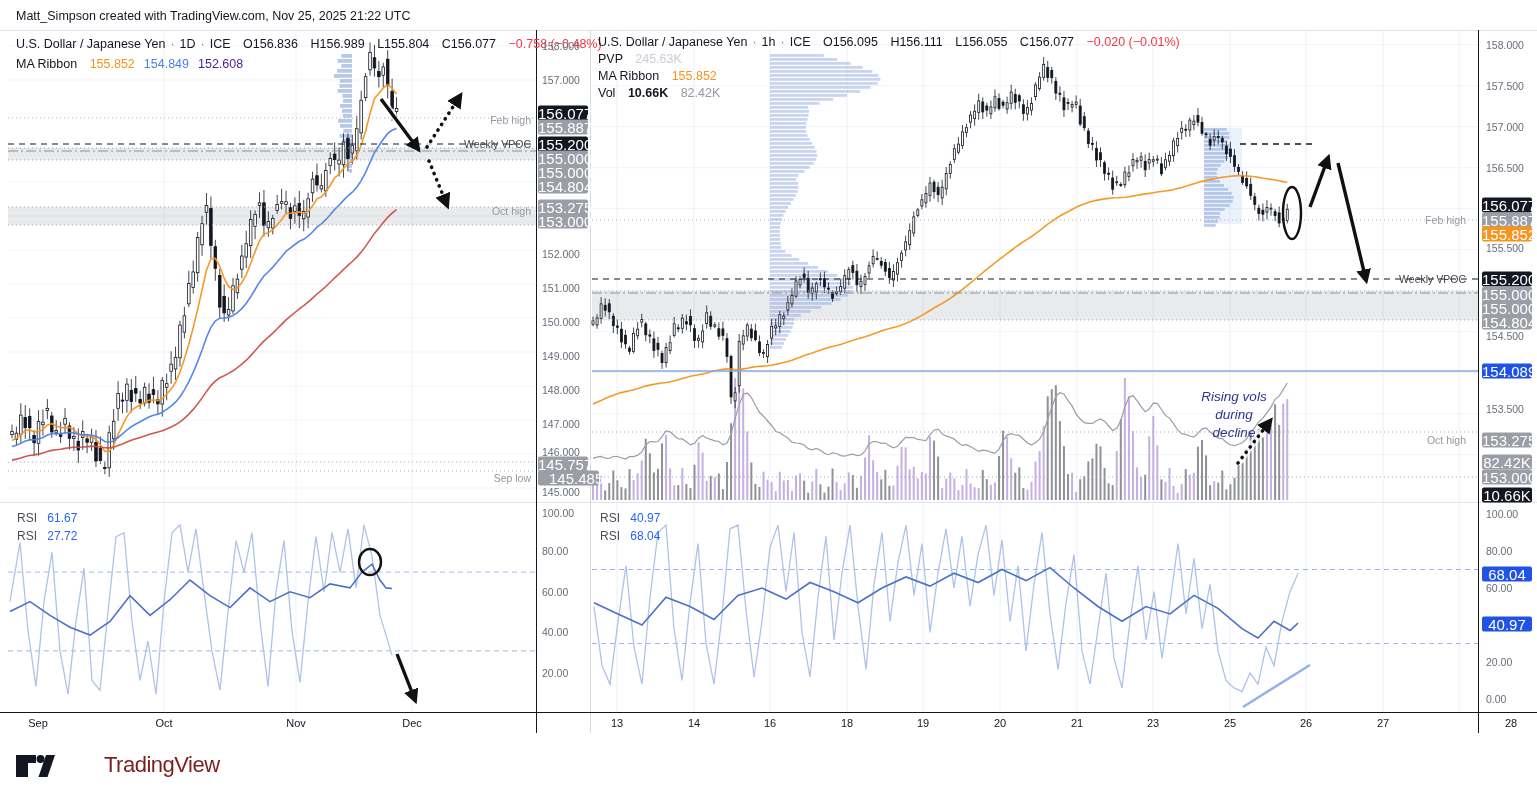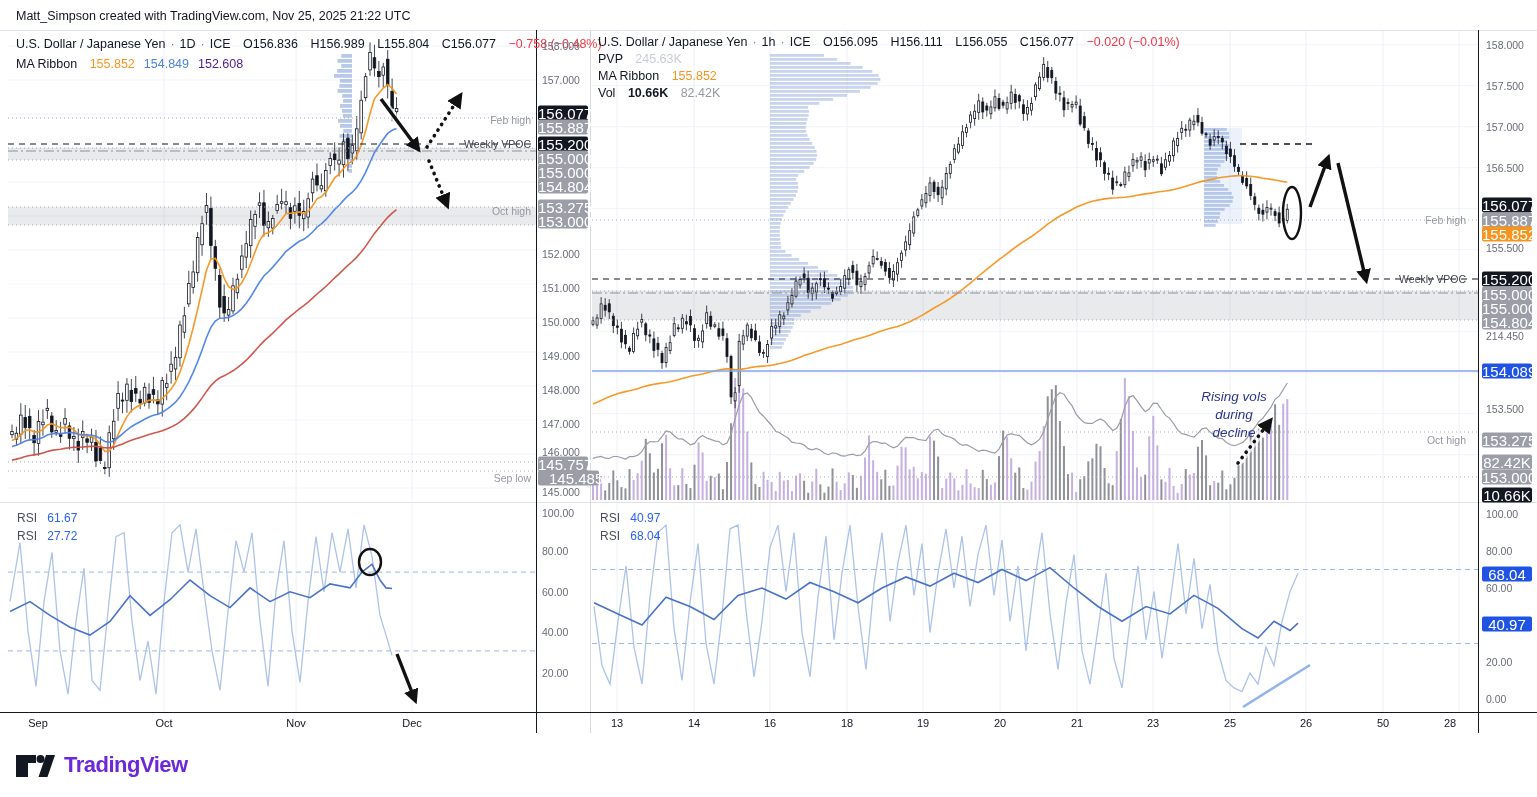--- a/index.html
+++ b/index.html
@@ -21,21 +21,21 @@
   .badge{position:absolute;left:1px;width:50px;transform:translateY(-50%);height:15px;line-height:15px;
          font-size:15px;text-align:center;border-radius:2px;color:#fff;}
   .badge.black{background:#131722;}
   .badge.gray{background:#9b9ea7;}
   .badge.orange{background:#F7941D;}
   .badge.blue{background:#1E53E5;}
   .time-row{position:absolute;top:712px;height:24px;}
   .tlabel{position:absolute;top:5px;transform:translateX(-50%);font-size:11px;color:#131722;}
   .note{position:absolute;font-size:13.5px;font-style:italic;color:#2B3490;text-align:center;line-height:1.35;}
   .tv-footer{position:absolute;left:14px;top:750px;display:flex;align-items:center;gap:8px;}
-  .tv-name{font-size:22px;font-weight:bold;letter-spacing:-0.5px;color:#6d28d9;}
+  .tv-name{font-size:22px;font-weight:normal;letter-spacing:-0.5px;color:#7f1d1d;margin-left:40px;}
   .vline{position:absolute;width:1px;background:#131722;}
   .hline-sep{position:absolute;height:1px;background:#131722;}
   .hline-soft{position:absolute;height:1px;background:#e0e3eb;}
   .vline-soft{position:absolute;width:1px;background:#d6d9e0;}
 </style>
 </head>
 <body>
 
 <div class="canvas">
 
@@ -1064,21 +1064,21 @@
       <div class="tick" style="top: 127px;">157.000</div>
       <div class="tick" style="top: 168px;">156.500</div>
       <div class="badge black" style="top: 205px;">156.077</div>
       <div class="badge gray" style="top: 220px;">155.887</div>
       <div class="badge orange" style="top: 234px;">155.852</div>
       <div class="tick" style="top: 248px;">155.500</div>
       <div class="badge black" style="top: 279px;">155.200</div>
       <div class="badge gray" style="top: 294px;">155.000</div>
       <div class="badge gray" style="top: 308px;">155.000</div>
       <div class="badge gray" style="top: 322px;">154.804</div>
-      <div class="tick" style="top: 336px;">214.450</div>
+      <div class="tick" style="top: 336px;">154.500</div>
       <div class="badge blue" style="top: 371px;">154.089</div>
       <div class="tick" style="top: 409px;">153.500</div>
       <div class="badge gray" style="top: 440px;">153.275</div>
       <div class="badge gray" style="top: 462px;">82.42K</div>
       <div class="badge gray" style="top: 477px;">153.000</div>
       <div class="badge black" style="top: 495px;">10.66K</div>
       <div class="tick" style="top: 514px;">100.00</div>
       <div class="tick" style="top: 551px;">80.00</div>
       <div class="badge blue" style="top: 574px;">68.04</div>
       <div class="tick" style="top: 588px;">60.00</div>
@@ -1097,22 +1097,22 @@
       <div class="tlabel" style="left: 27px;">13</div>
       <div class="tlabel" style="left: 104px;">14</div>
       <div class="tlabel" style="left: 180px;">16</div>
       <div class="tlabel" style="left: 257px;">18</div>
       <div class="tlabel" style="left: 333px;">19</div>
       <div class="tlabel" style="left: 410px;">20</div>
       <div class="tlabel" style="left: 487px;">21</div>
       <div class="tlabel" style="left: 563px;">23</div>
       <div class="tlabel" style="left: 640px;">25</div>
       <div class="tlabel" style="left: 716px;">26</div>
-      <div class="tlabel" style="left: 793px;">50</div>
-      <div class="tlabel" style="left: 860px;">28</div>
+      <div class="tlabel" style="left: 793px;">27</div>
+      <div class="tlabel" style="left: 921px;">28</div>
     </div>
 
   <div class="tv-footer">
     <svg width="42" height="30" viewBox="0 0 42 30">
       <path d="M2,5 H22 V13 H14 V27 H2 Z" fill="#131722"></path>
       <circle cx="26.5" cy="9" r="4" fill="#131722"></circle>
       <path d="M24.5,27 L32,5 H41 L33.5,27 Z" fill="#131722"></path>
     </svg>
     <span class="tv-name">TradingView</span>
   </div>

